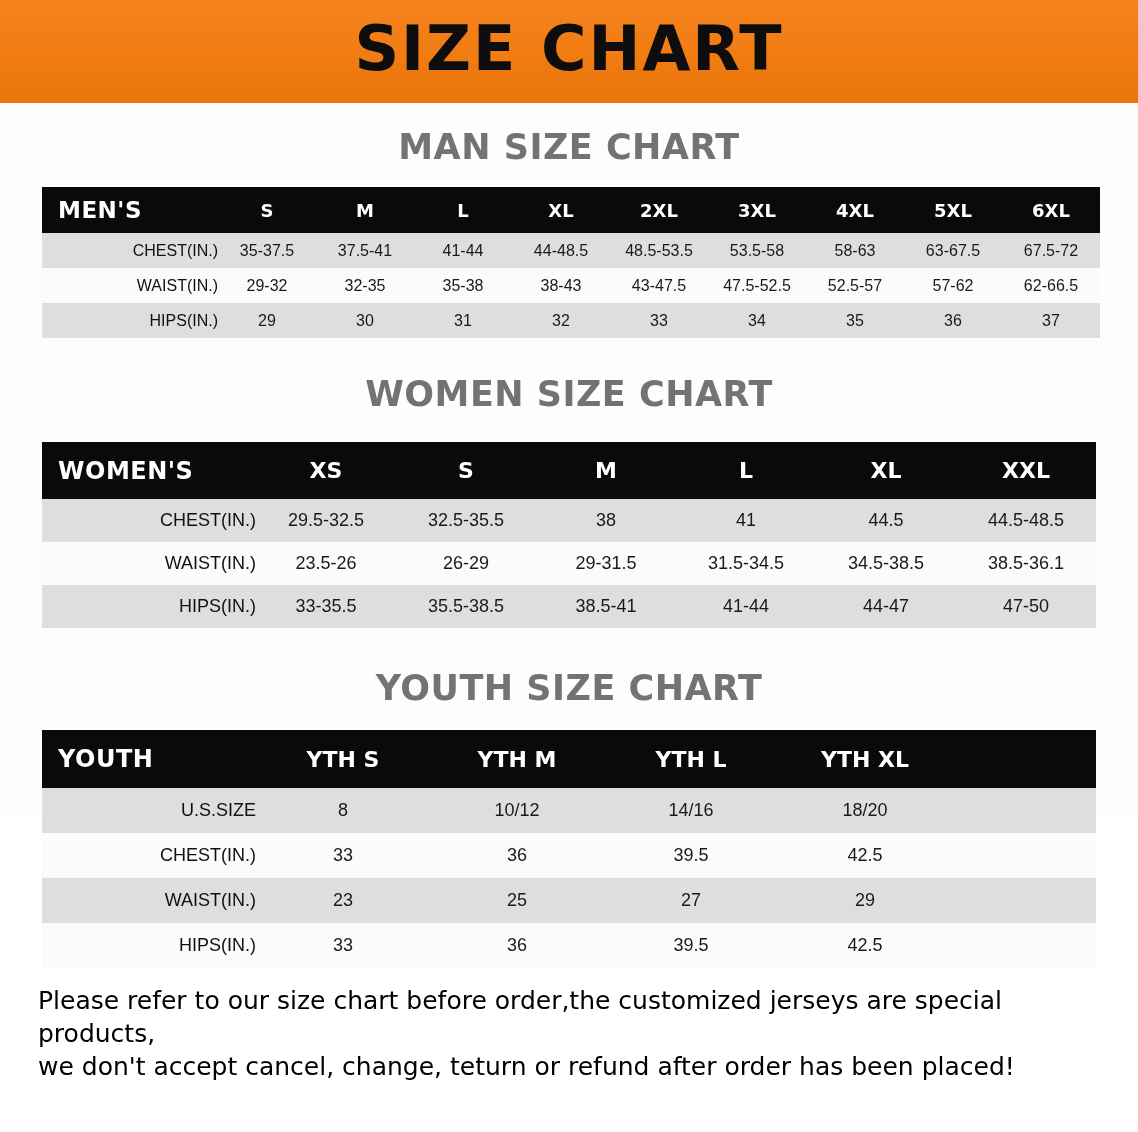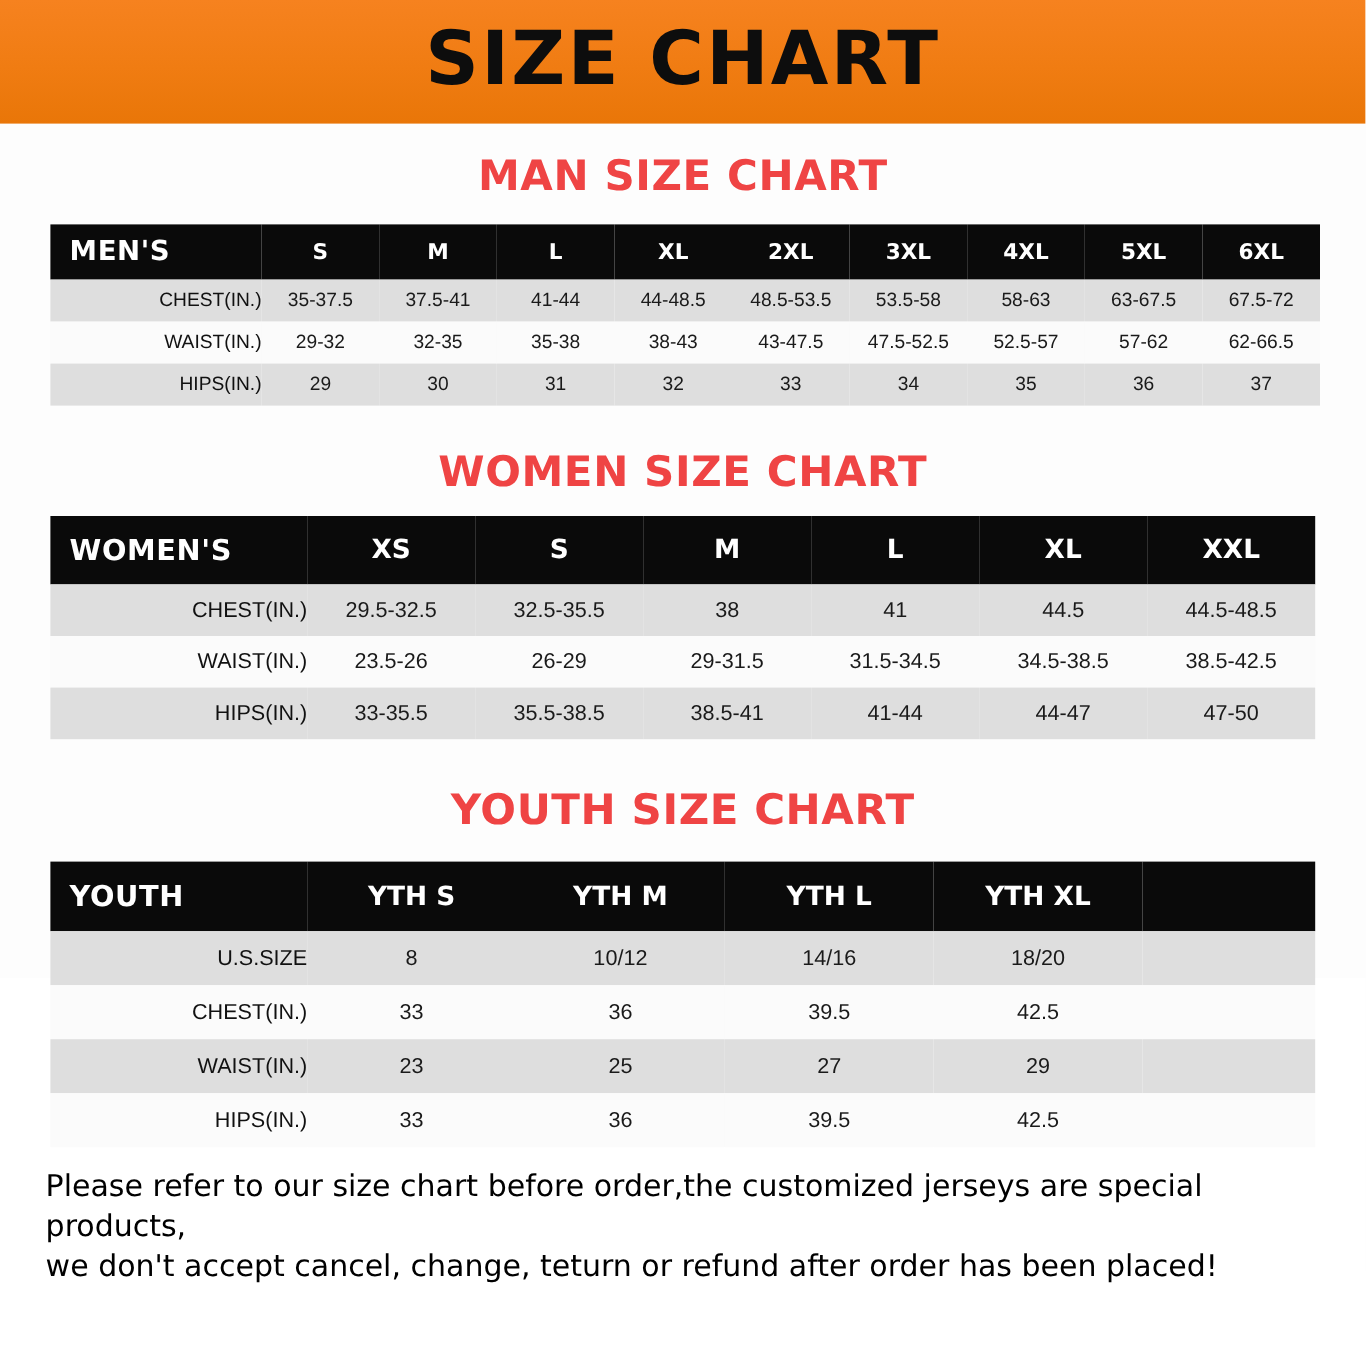--- a/index.html
+++ b/index.html
@@ -37,21 +37,21 @@
     line-height: 1;
     padding-bottom: 6px;
   }
 
   
   .section-title {
     text-align: center;
     font-family: "DejaVu Sans", sans-serif;
     font-weight: bold;
     font-size: 35px;
-    color: #ef4444;
+    color: #737373;
     letter-spacing: 0.5px;
   }
   #man-title { margin-top: 24px; }
   #women-title { margin-top: 36px; }
   #youth-title { margin-top: 40px; }
 
   
   .tbl-wrap {
     margin: 0 42px;
   }
@@ -105,21 +105,21 @@
   #women-table thead th { height: 57px; font-size: 22px; }
   #women-table thead th.rowlabel { font-size: 24px; }
   #women-table tbody td { height: 43px; font-size: 18px; }
 
   
   #youth-table thead th { height: 58px; font-size: 22px; }
   #youth-table thead th.rowlabel { font-size: 24px; }
   #youth-table tbody td { height: 45px; font-size: 18px; }
 
   .tbl-gap-man { margin-top: 20px; }
-  .tbl-gap-women { margin-top: 16px; }
+  .tbl-gap-women { margin-top: 28px; }
   .tbl-gap-youth { margin-top: 22px; }
 
   
   .note {
     margin: 16px 38px 0 38px;
     color: #000000;
     font-family: "DejaVu Sans", sans-serif;
     font-size: 25px;
     line-height: 1.32;
     text-align: left;
@@ -238,21 +238,21 @@
           <td>44.5</td>
           <td>44.5-48.5</td>
         </tr>
         <tr class="plain">
           <td class="rowlabel">WAIST(IN.)</td>
           <td>23.5-26</td>
           <td>26-29</td>
           <td>29-31.5</td>
           <td>31.5-34.5</td>
           <td>34.5-38.5</td>
-          <td>38.5-42.5</td>
+          <td>38.5-36.1</td>
         </tr>
         <tr class="alt">
           <td class="rowlabel">HIPS(IN.)</td>
           <td>33-35.5</td>
           <td>35.5-38.5</td>
           <td>38.5-41</td>
           <td>41-44</td>
           <td>44-47</td>
           <td>47-50</td>
         </tr>

